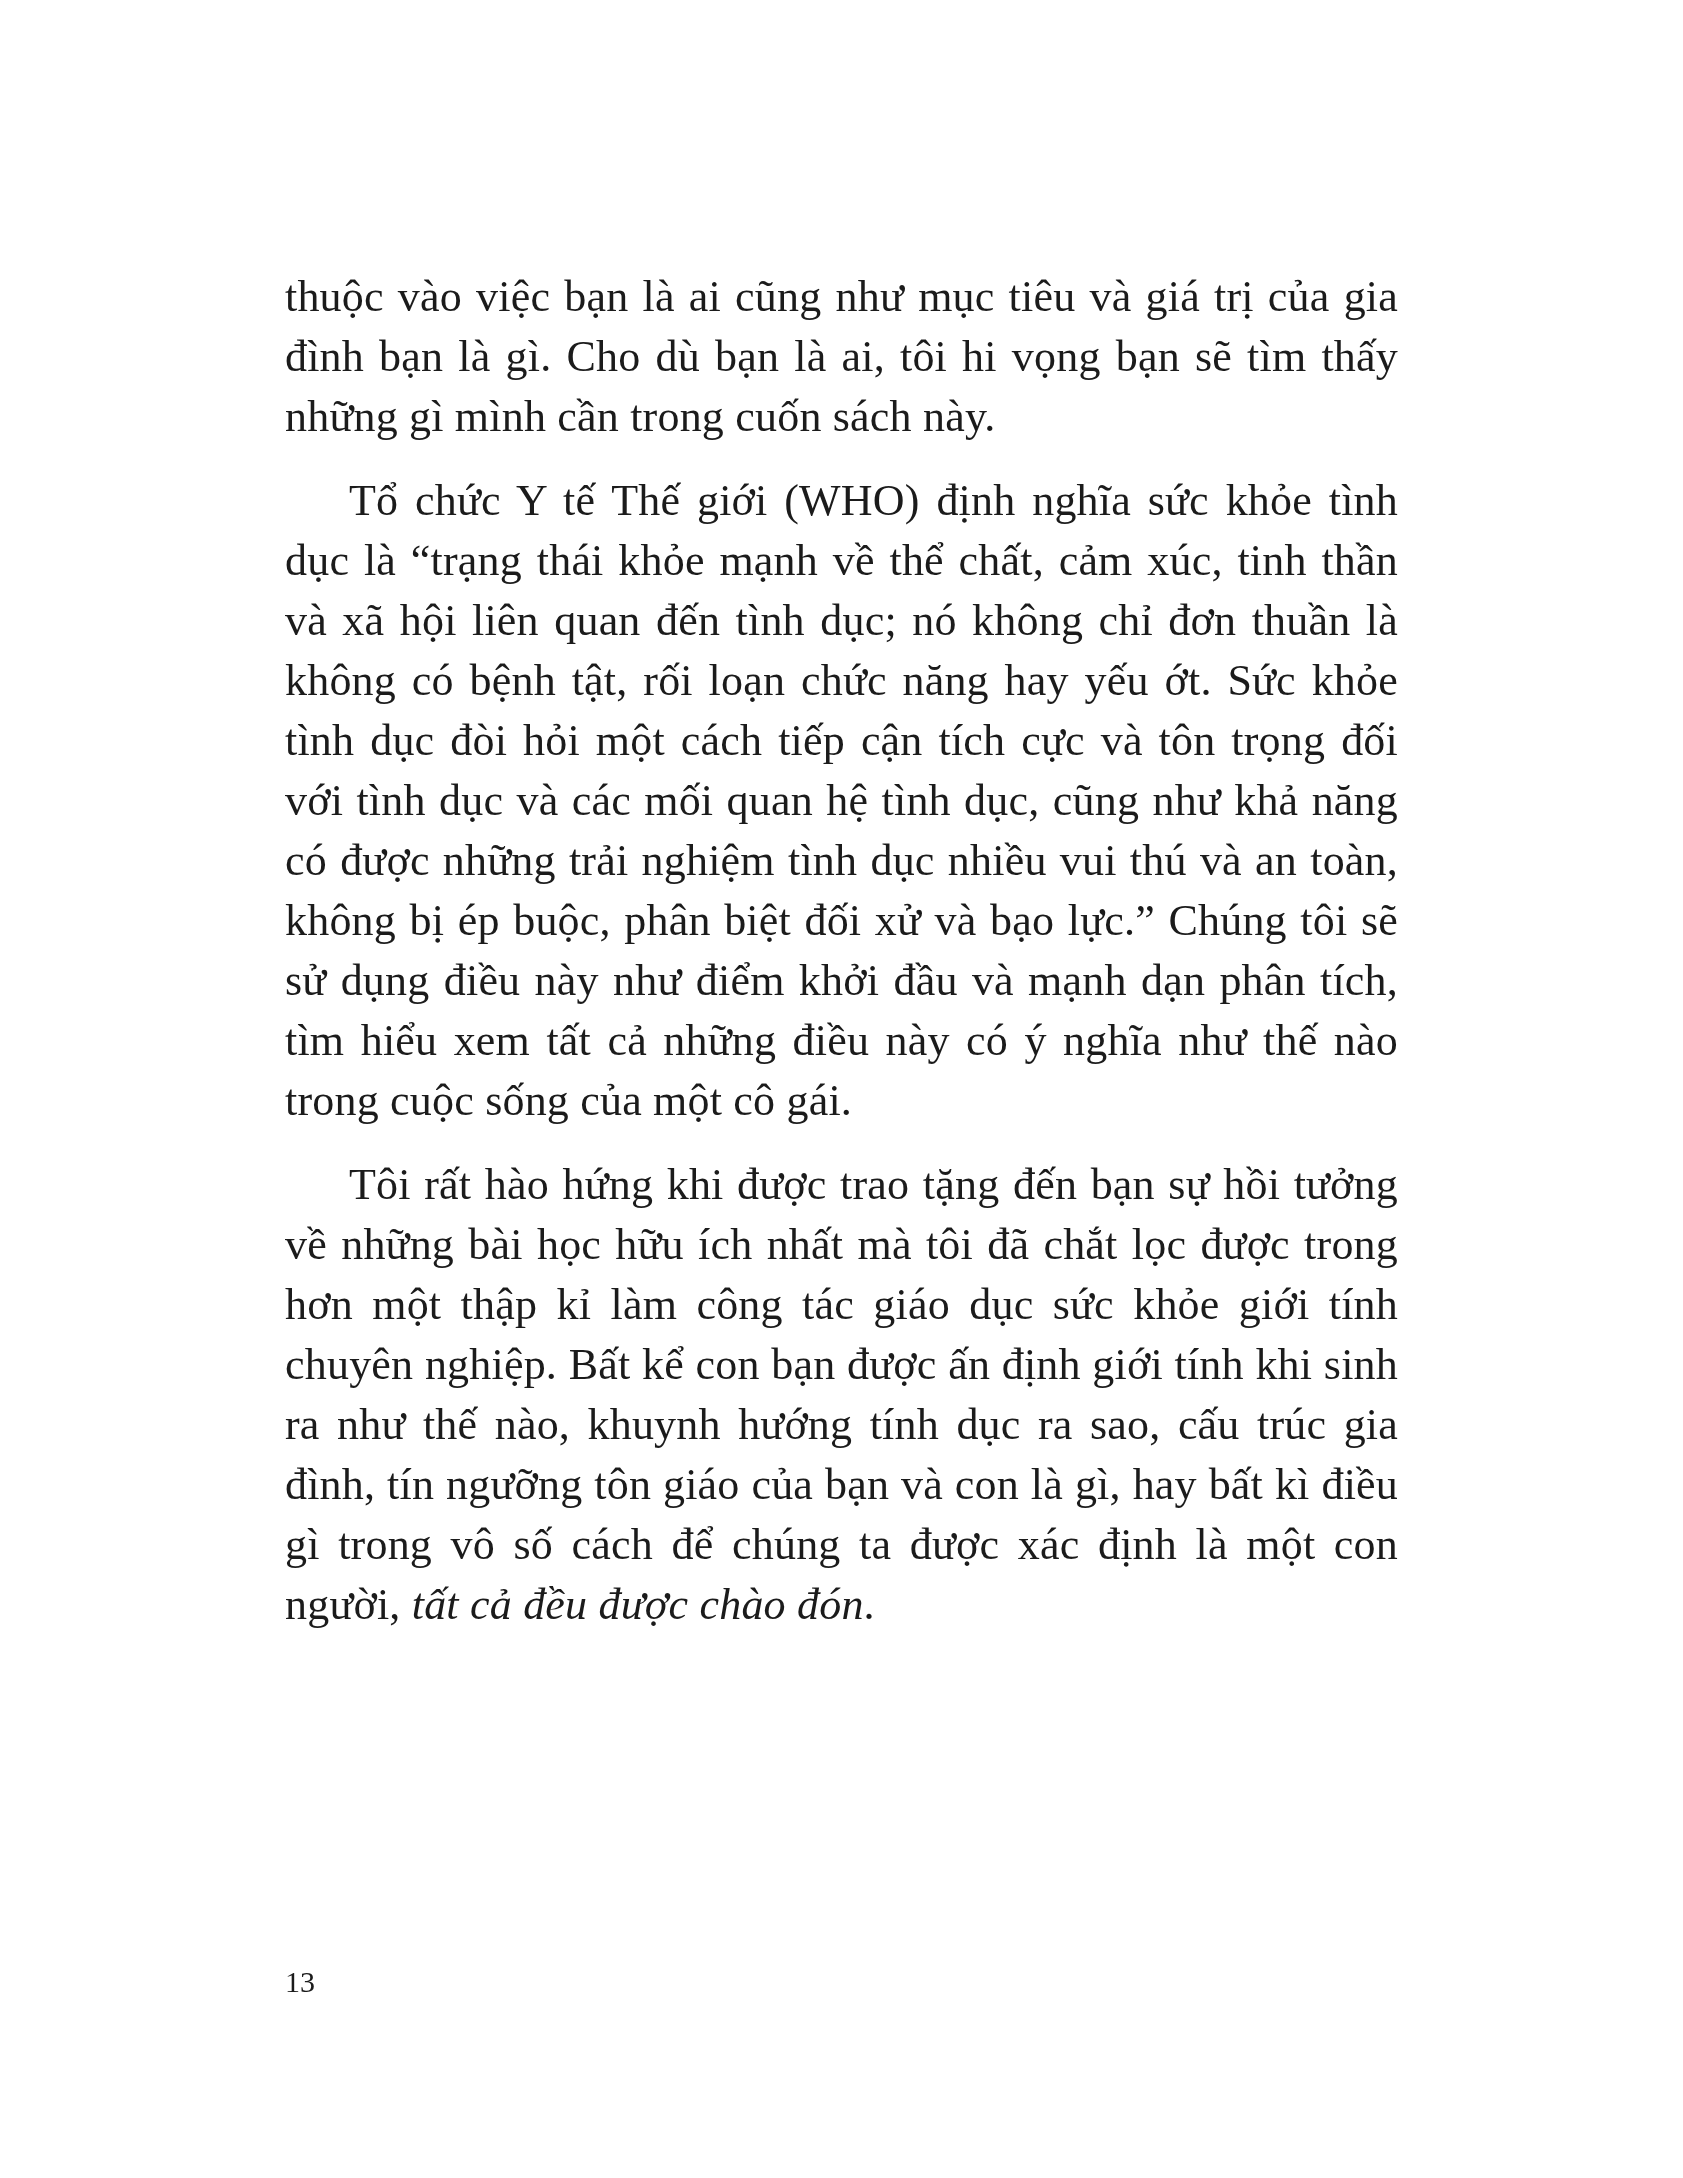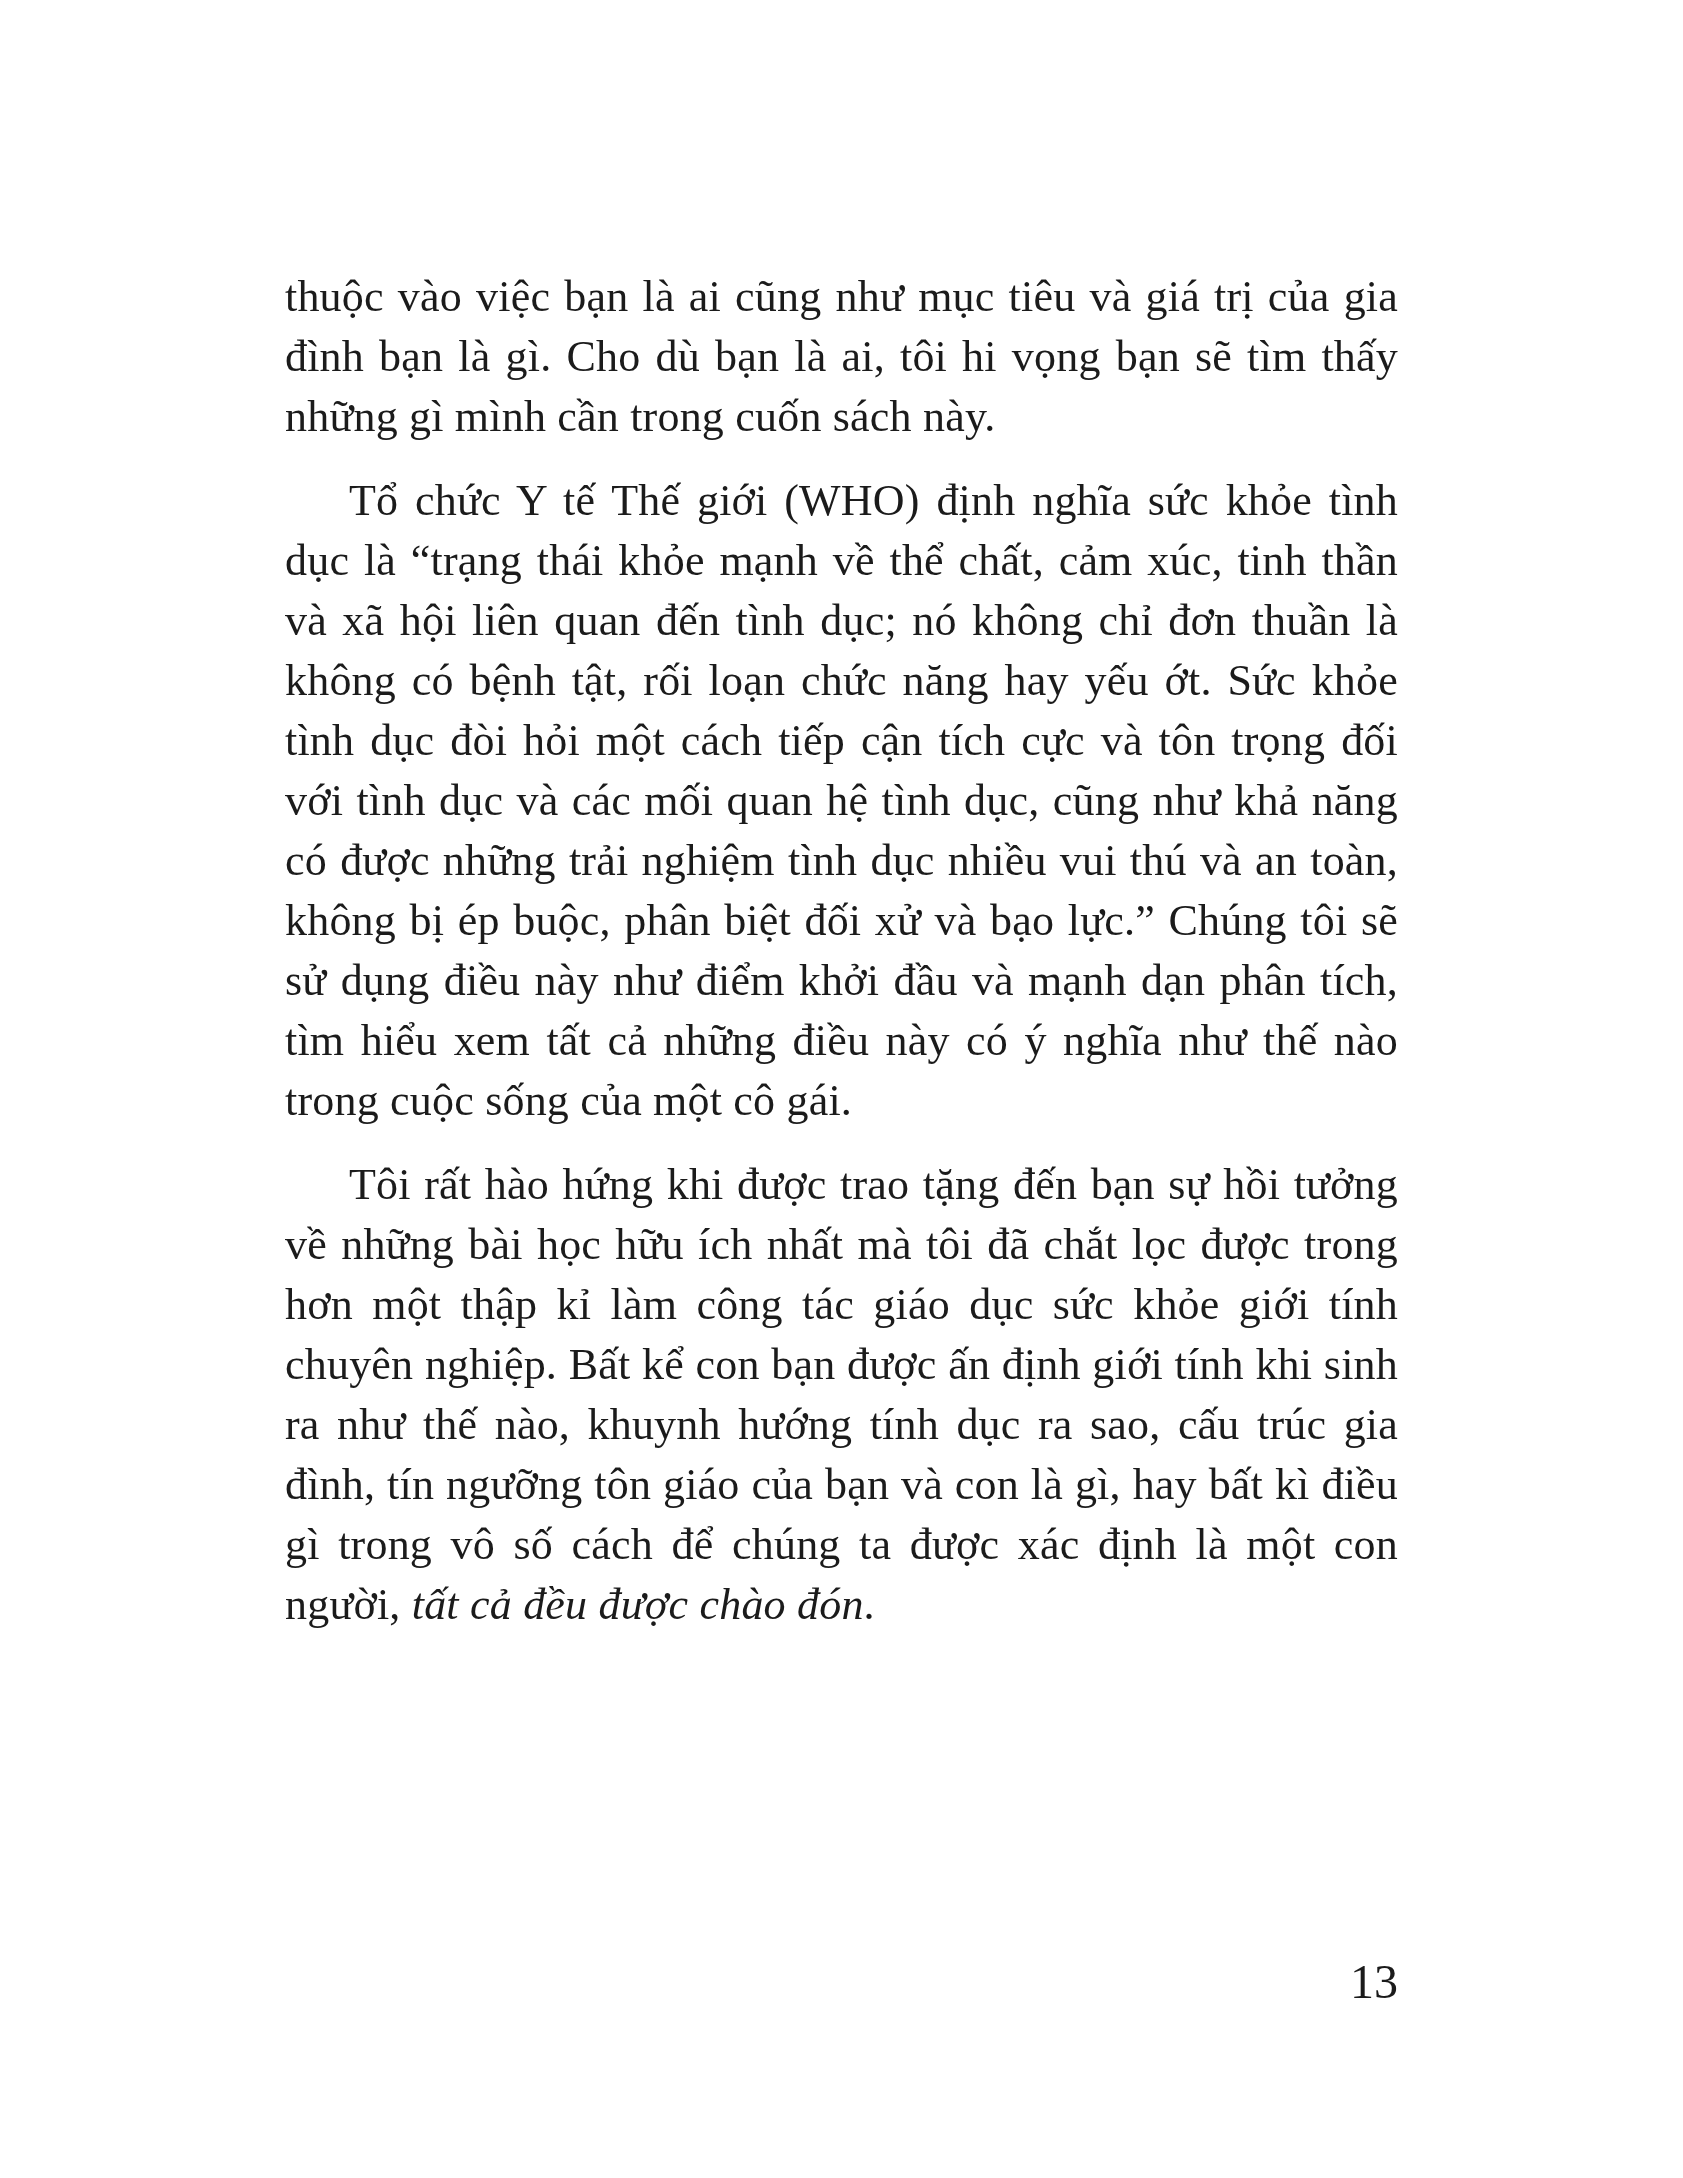--- a/index.html
+++ b/index.html
@@ -34,22 +34,22 @@
   .para.continuation {
     text-indent: 0;
   }
   .para em {
   }
   .folio {
     position: absolute;
     left: 285px;
     top: 1958px;
     width: 1113px;
-    text-align: right;
-    font-size: 48px;
+    text-align: left;
+    font-size: 30px;
     line-height: 48px;
   }
 </style>
 </head>
 <body>
 
 <main class="page">
   <article class="text-block">
     <p class="para continuation">thuộc vào việc bạn là ai cũng như mục tiêu và giá trị của gia đình bạn là gì. Cho dù bạn là ai, tôi hi vọng bạn sẽ tìm thấy những gì mình cần trong cuốn sách này.</p>
     <p class="para">Tổ chức Y tế Thế giới (WHO) định nghĩa sức khỏe tình dục là “trạng thái khỏe mạnh về thể chất, cảm xúc, tinh thần và xã hội liên quan đến tình dục; nó không chỉ đơn thuần là không có bệnh tật, rối loạn chức năng hay yếu ớt. Sức khỏe tình dục đòi hỏi một cách tiếp cận tích cực và tôn trọng đối với tình dục và các mối quan hệ tình dục, cũng như khả năng có được những trải nghiệm tình dục nhiều vui thú và an toàn, không bị ép buộc, phân biệt đối xử và bạo lực.” Chúng tôi sẽ sử dụng điều này như điểm khởi đầu và mạnh dạn phân tích, tìm hiểu xem tất cả những điều này có ý nghĩa như thế nào trong cuộc sống của một cô gái.</p>

